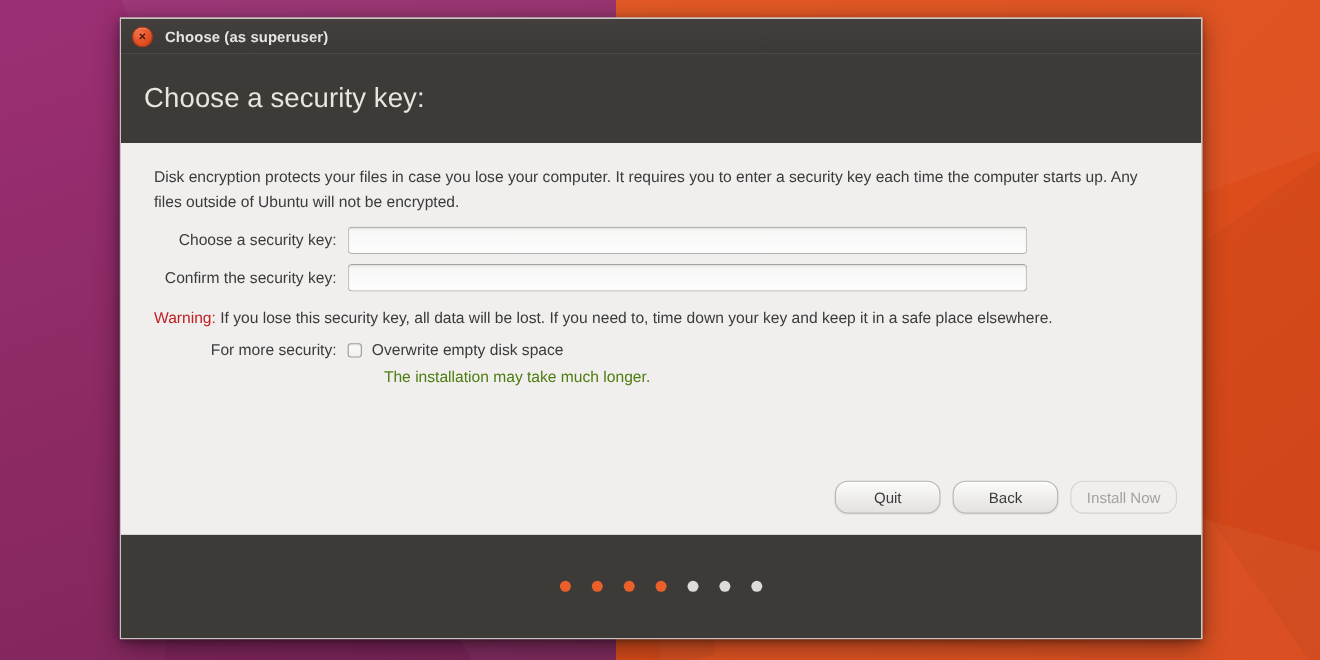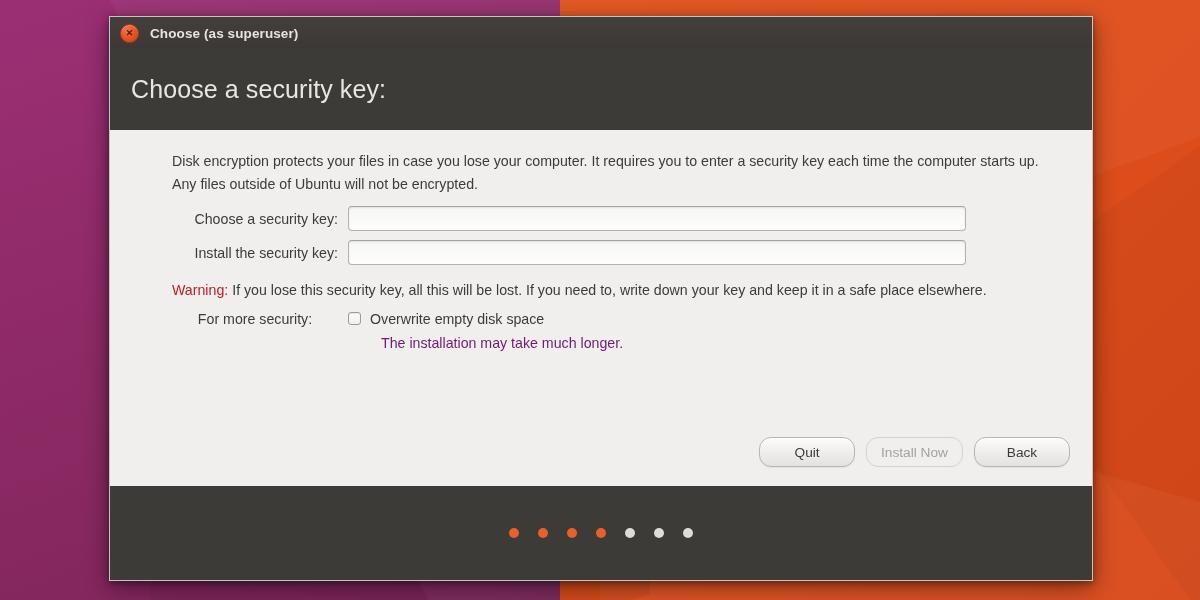--- a/index.html
+++ b/index.html
@@ -142,21 +142,20 @@
     letter-spacing: 0.1px;
   }
 
   
   #content {
     background: #f0efee;
     flex: 1 1 auto;
     position: relative;
     padding: 0 30px;
     box-sizing: border-box;
-    margin-left: 32px;
   }
 
   #description {
     margin-top: 20px;
     font-size: 14.2px;
     color: #3b3b3b;
     line-height: 1.63;
     max-width: 945px;
   }
 
@@ -202,21 +201,21 @@
     text-align: center;
   }
 
   #security-row {
     display: flex;
     align-items: center;
     margin-top: 10px;
   }
   #security-label {
     width: 176px;
-    text-align: center;
+    text-align: right;
     padding-right: 10px;
     font-size: 14.2px;
     color: #3b3b3b;
     box-sizing: border-box;
   }
   #overwrite-checkbox {
     width: 13px;
     height: 13px;
     border: 1px solid #9e9a96;
     border-radius: 3px;
@@ -230,21 +229,21 @@
     font-size: 14.2px;
     color: #3b3b3b;
     margin-left: 9px;
     cursor: default;
     text-align: right;
   }
   #installation-note {
     margin-left: 209px;
     margin-top: 8px;
     font-size: 14.2px;
-    color: #701a75;
+    color: #4d7c0f;
   }
 
   
   #button-bar {
     position: absolute;
     right: 22px;
     bottom: 19px;
     display: flex;
     gap: 11px;
   }
@@ -318,40 +317,40 @@
   <div id="content">
 
     <div id="description">Disk encryption protects your files in case you lose your computer. It requires you to enter a security key each time the computer starts up. Any files outside of Ubuntu will not be encrypted.</div>
 
     <div class="form-row">
       <div class="field-label">Choose a security key:</div>
       <input class="text-input" type="password" placeholder="" style="">
     </div>
 
     <div class="form-row second">
-      <div class="field-label">Install the security key:</div>
+      <div class="field-label">Confirm the security key:</div>
       <input class="text-input" type="password" placeholder="" style="">
     </div>
 
     <div id="warning-line">
-      <span id="warning-label">Warning:</span><span> If you lose this security key, all this will be lost. If you need to, write down your key and keep it in a safe place elsewhere.</span>
+      <span id="warning-label">Warning:</span><span> If you lose this security key, all data will be lost. If you need to, time down your key and keep it in a safe place elsewhere.</span>
     </div>
 
     <div id="security-row">
       <div id="security-label">For more security:</div>
       <div id="overwrite-checkbox"></div>
       <div id="overwrite-label">Overwrite empty disk space</div>
     </div>
 
     <div id="installation-note">The installation may take much longer.</div>
 
     <div id="button-bar">
       <button class="btn">Quit</button>
+      <button class="btn">Back</button>
       <button class="btn disabled">Install Now</button>
-      <button class="btn">Back</button>
     </div>
 
   </div>
 
   <div id="footer">
     <div id="dots">
         <div class="dot on" style="background: rgb(233, 96, 43);"></div>
         <div class="dot on" style="background: rgb(233, 96, 43);"></div>
         <div class="dot on" style="background: rgb(233, 96, 43);"></div>
         <div class="dot on" style="background: rgb(233, 96, 43);"></div>

